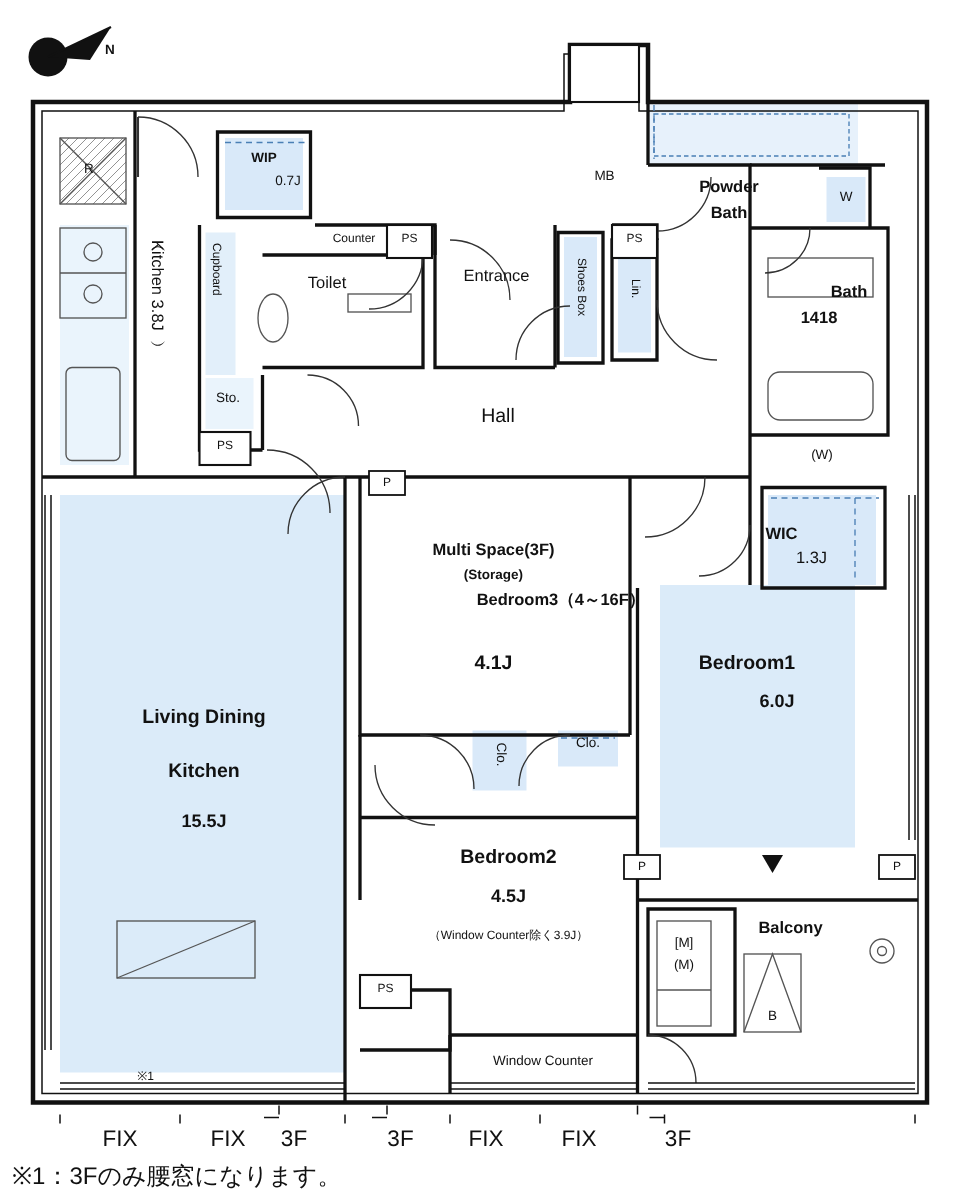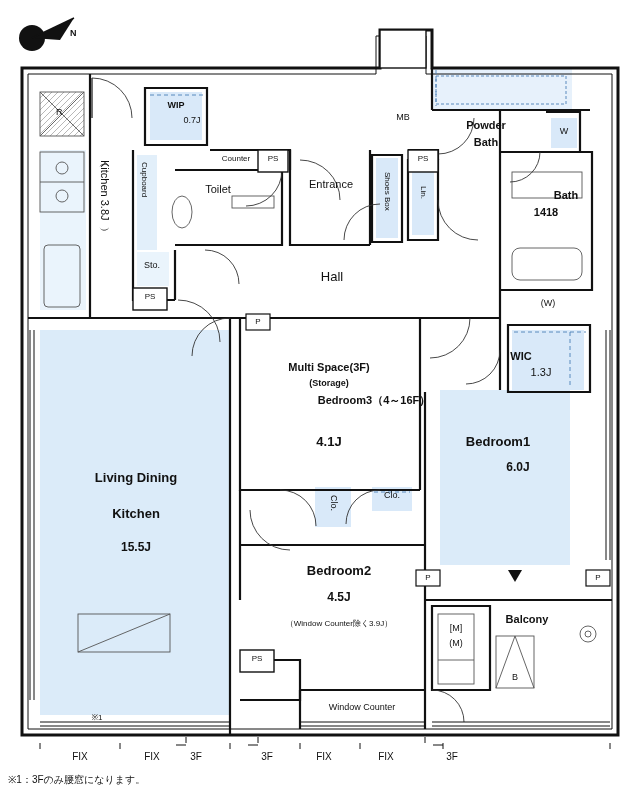--- a/index.html
+++ b/index.html
@@ -7,22 +7,22 @@
   #plan{position:absolute;left:0;top:0;width:639px;height:800px;}
   .lbl{position:absolute;white-space:nowrap;line-height:1.15;}
   .c{transform:translateX(-50%);text-align:center;}
   .rot{writing-mode:vertical-rl;text-orientation:mixed;}
   .tiny{font-size:8px;}
   .sm{font-size:9px;}
   .md{font-size:11px;}
   .lg{font-size:13px;text-align:right;}
   .xl{font-size:12px;}
   .b{font-weight:bold;}
-  .note{position:absolute;left:8px;top:772px;font-size:10px;}
-  .fixrow{position:absolute;font-size:10px;}
+  .note{position:absolute;left:8px;top:772px;font-size:16px;}
+  .fixrow{position:absolute;font-size:15px;}
 </style>
 </head>
 <body>
 
 <svg id="plan" viewBox="0 0 639 800" xmlns="http://www.w3.org/2000/svg">
   <defs>
     <pattern id="hatchR" width="6" height="6" patternUnits="userSpaceOnUse">
       <path d="M0,6 l6,-6 M-1,1 l2,-2 M5,7 l2,-2" stroke="#888" stroke-width="0.6"></path>
     </pattern>
   </defs>

